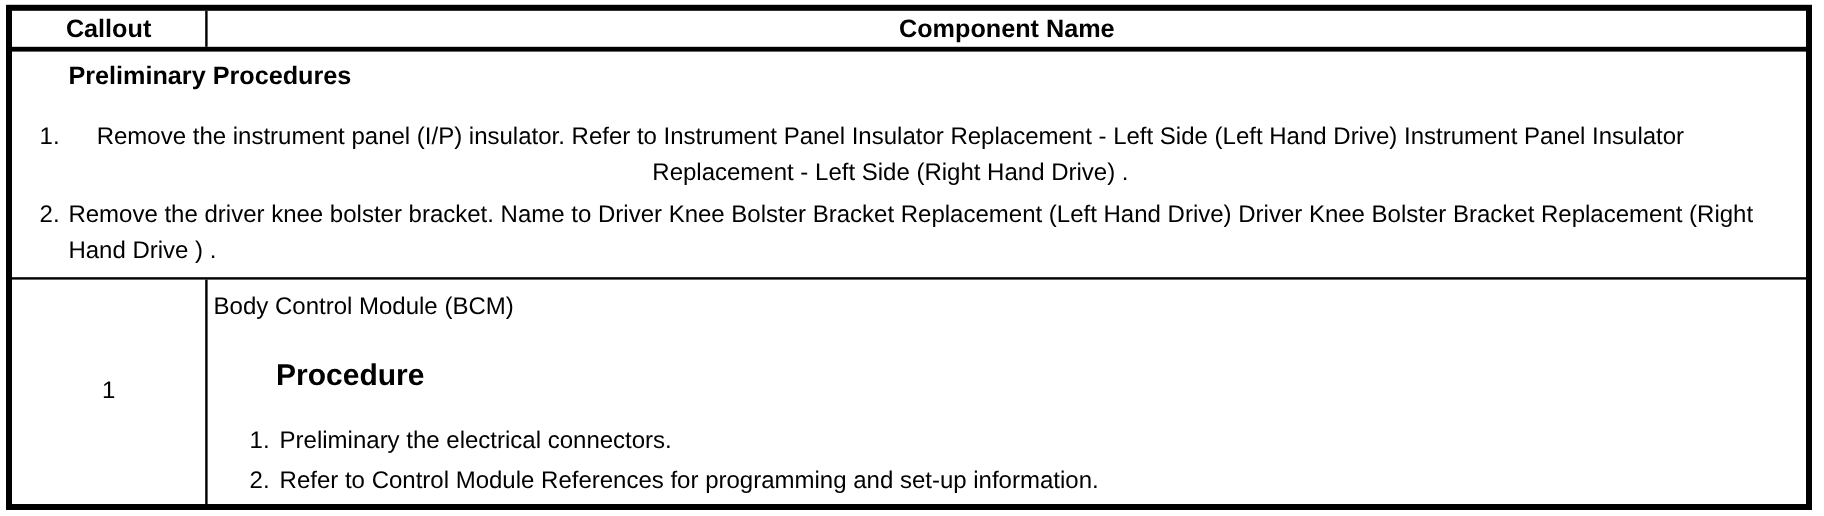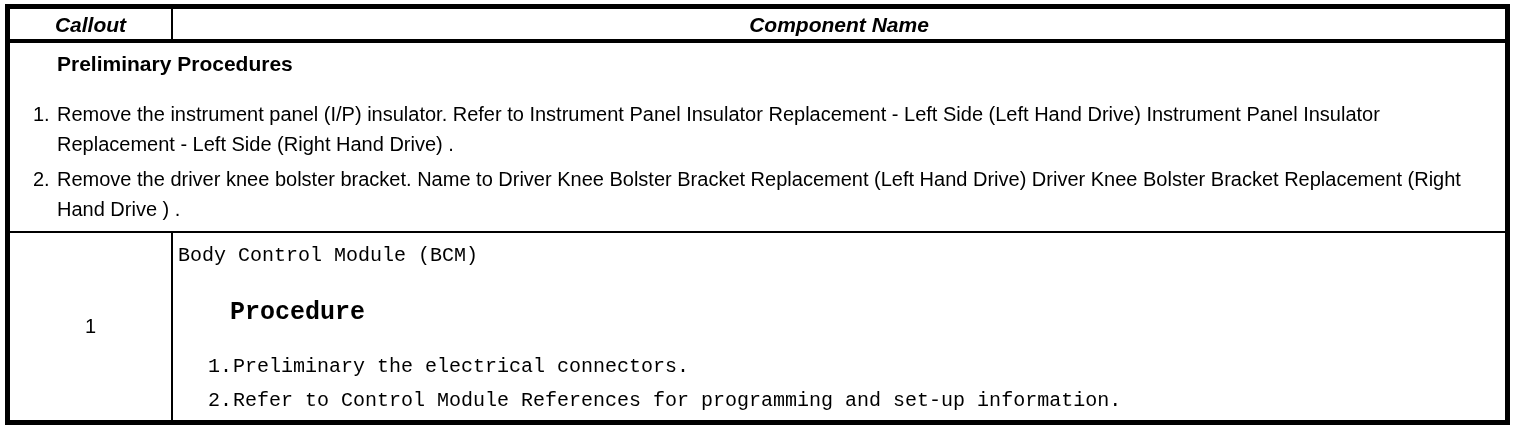--- a/index.html
+++ b/index.html
@@ -33,21 +33,20 @@
     border-bottom: 4px solid #000000;
     flex: none;
   }
   .header-cell {
     display: flex;
     align-items: center;
     justify-content: center;
     font-weight: bold;
     font-size: 21px;
     line-height: 1;
-    font-style: italic;
   }
   .callout-col { width: 163px; flex: none; border-right: 2px solid #000000; }
   .name-col { flex: 1; border-radius: 10px; }
   
   .prelim-row {
     height: 190px;
     flex: none;
     border-bottom: 2px solid #000000;
     padding: 8px 20px 0 23px;
     font-size: 20px;
@@ -61,42 +60,41 @@
   }
   .step-list {
     margin-top: 22px;
     display: flex;
     flex-direction: column;
     gap: 5px;
   }
   .step-item { display: flex; }
   .step-num { width: 24px; flex: none; }
   .step-text { flex: 1; }
-  .prelim-row .step-item:nth-child(1) .step-text { max-width: 1370px; }
+  .prelim-row .step-item:nth-child(1) .step-text { max-width: 1370px; text-align: center; }
   
   .component-row {
     flex: 1;
     display: flex;
     min-height: 0;
   }
   .callout-cell {
     width: 163px;
     flex: none;
     border-right: 2px solid #000000;
     display: flex;
     align-items: center;
     justify-content: center;
     font-size: 20px;
   }
   .component-cell {
     flex: 1;
     padding: 8px 36px 0 5px;
     font-size: 20px;
     line-height: 30px;
-    font-family: Liberation Mono, monospace;
   }
   .component-name { font-size: 20px; line-height: 30px; }
   .procedure-title {
     font-weight: bold;
     font-size: 25px;
     line-height: 30px;
     margin: 27px 0 0 52px;
   }
   .component-cell .step-list {
     margin-top: 24px;

